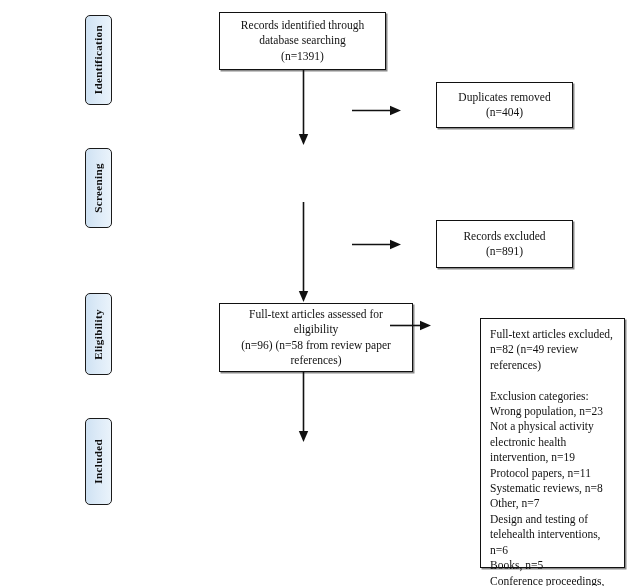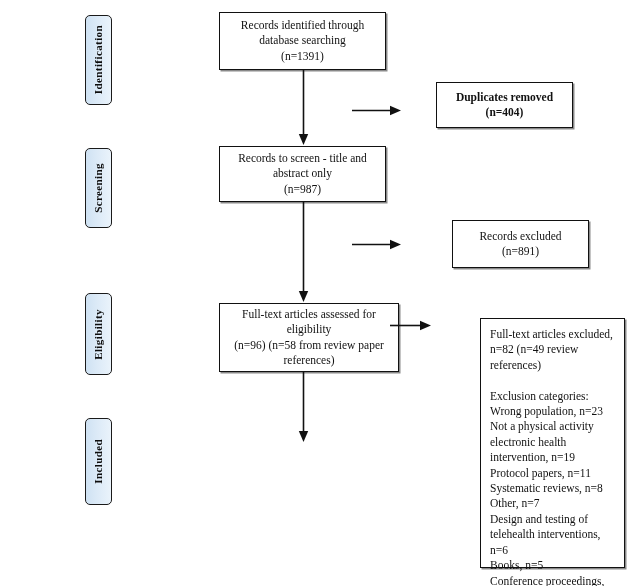--- a/index.html
+++ b/index.html
@@ -114,40 +114,35 @@
   <div class="phase-box" style="left:85px; top:418px; height:87px;">
     <span class="phase-label">Included</span>
   </div>
 
   <div class="flow-box" style="left:219px; top:12px; width:167px; height:58px;">
     <span class="box-text">Records identified through
 database searching
 (n=1391)</span>
   </div>
 
-  <div class="flow-box" style="left:219px; top:146px; width:167px; height:56px;">
-    <span class="box-text">Records to screen - title and
-abstract only
-(n=987)</span>
-  </div>
-
-  <div class="flow-box" style="left:219px; top:303px; width:180px; height:69px;">
+
+  <div class="flow-box" style="left:219px; top:303px; width:194px; height:69px;">
     <span class="box-text">Full-text articles assessed for
 eligibility
 (n=96) (n=58 from review paper
 references)</span>
   </div>
 
 
-  <div class="flow-box side-box" style="left:436px; top:82px; width:137px; height:46px;font-weight:bold;">
+  <div class="flow-box side-box" style="left:436px; top:82px; width:137px; height:46px;">
     <span class="box-text">Duplicates removed
 (n=404)</span>
   </div>
 
-  <div class="flow-box side-box" style="left:436px; top:220px; width:137px; height:48px;margin-left:16px;">
+  <div class="flow-box side-box" style="left:436px; top:220px; width:137px; height:48px;">
     <span class="box-text">Records excluded
 (n=891)</span>
   </div>
 
   <div class="flow-box exclusion-box" style="left:432px; top:318px; width:145px; height:250px;margin-left:48px;">
     <span class="box-text">Full-text articles excluded,
 n=82 (n=49 review
 references)
 
 Exclusion categories:

